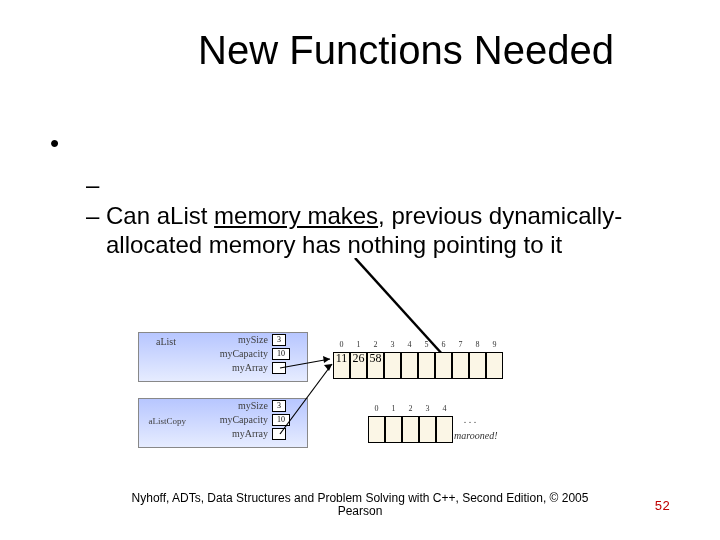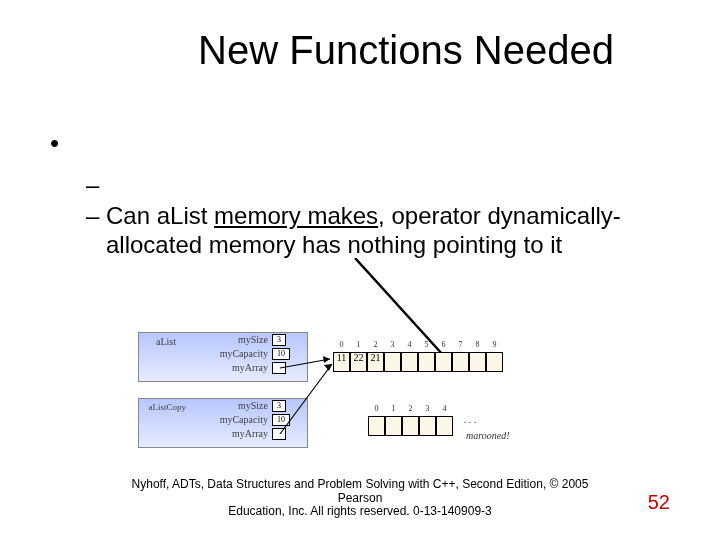--- a/index.html
+++ b/index.html
@@ -92,26 +92,26 @@
     box-sizing: border-box;
     line-height: 10px;
     padding-top: 0;
   }
   .row {
     position: absolute;
     display: flex;
   }
   .cell {
     width: 17px;
-    height: 20px;
+    height: 27px;
     border: 1px solid #000;
     box-sizing: border-box;
     background: #fbf6e6;
     font-family: "Comic Sans MS", cursive;
-    font-size: 10px;
+    font-size: 12px;
     text-align: center;
     line-height: 10px;
   }
   .idx {
     position: absolute;
     display: flex;
     font-family: "Comic Sans MS", cursive;
     font-size: 8px;
     color: #333;
   }
@@ -133,22 +133,23 @@
     width: 480px;
     text-align: center;
     font-size: 12px;
     color: #000;
     line-height: 1.1;
   }
   .pagenum {
     position: absolute;
     bottom: 26px;
     right: 50px;
-    font-size: 20px;
+    font-size: 13px;
     color: #c00000;
+    font-family: Liberation Mono, monospace;
   }
   .bigarrow {
     position: absolute;
     top: 258px;
     left: 345px;
     width: 130px;
     height: 120px;
     pointer-events: none;
   }
 </style>
@@ -162,21 +163,21 @@
   <div class="bullets">
     <div class="b1">
       <div class="dot">•</div>
     </div>
     <div class="b2">
       <div class="dash">–</div>
     </div>
     <div class="b2">
       <div class="dash">–</div>
       <div>
-        <span>Can aList </span><span class="u">memory makes</span><span>, operator dynamically-allocated memory has nothing pointing to it</span>
+        <span>Can aList </span><span class="u">memory makes</span><span>, previous dynamically-allocated memory has nothing pointing to it</span>
       </div>
     </div>
   </div>
 
   <svg class="bigarrow" viewBox="0 0 130 120">
     <line x1="10" y1="0" x2="108" y2="108" stroke="#000" stroke-width="2.5"></line>
     <polygon points="108,108 96,102 104,94" fill="#000"></polygon>
   </svg>
 
   <div class="diagram">
@@ -198,38 +199,38 @@
       <span>4</span>
       <span>5</span>
       <span>6</span>
       <span>7</span>
       <span>8</span>
       <span>9</span>
     </div>
 
     <div class="row" style="left:195px; top:24px;">
       <div class="cell">11</div>
-      <div class="cell">22</div>
-      <div class="cell">21</div>
+      <div class="cell">26</div>
+      <div class="cell">58</div>
       <div class="cell"></div>
       <div class="cell"></div>
       <div class="cell"></div>
       <div class="cell"></div>
       <div class="cell"></div>
       <div class="cell"></div>
       <div class="cell"></div>
     </div>
 
     <svg style="position:absolute; left:140px; top:28px; width:60px; height:16px;">
       <line x1="2" y1="12" x2="52" y2="3" stroke="#000" stroke-width="1.2"></line>
       <polygon points="52,3 45,0 46,7" fill="#000"></polygon>
     </svg>
 
     <div class="panel panel2"></div>
-    <div class="lbl" style="left:-2px; top:74px; width:50px; font-size:9px;">aListCopy</div>
+    <div class="lbl" style="left:-2px; top:88px; width:50px; font-size:9px;">aListCopy</div>
     <div class="lbl" style="left:70px; top:72px; width:60px;">mySize</div>
     <div class="lbl" style="left:70px; top:86px; width:60px;">myCapacity</div>
     <div class="lbl" style="left:70px; top:100px; width:60px;">myArray</div>
     <div class="smallbox" style="left:134px; top:72px; width:14px; height:12px;">3</div>
     <div class="smallbox" style="left:134px; top:86px; width:18px; height:12px;">10</div>
     <div class="smallbox" style="left:134px; top:100px; width:14px; height:12px;"></div>
 
     <svg style="position:absolute; left:140px; top:30px; width:62px; height:82px;">
       <line x1="2" y1="76" x2="54" y2="6" stroke="#000" stroke-width="1.2"></line>
       <polygon points="54,6 46,7 51,13" fill="#000"></polygon>
@@ -244,24 +245,23 @@
     </div>
 
     <div class="row" style="left:230px; top:88px;">
       <div class="cell"></div>
       <div class="cell"></div>
       <div class="cell"></div>
       <div class="cell"></div>
       <div class="cell"></div>
     </div>
     <div class="marooned" style="left:326px; top:86px;">. . .</div>
-    <div class="marooned" style="left:328px; top:102px;text-align:right;">marooned!</div>
+    <div class="marooned" style="left:316px; top:102px;text-align:right;">marooned!</div>
 
   </div>
 
   <div class="footer">
     <span>Nyhoff, ADTs, Data Structures and Problem Solving with C++, Second Edition, © 2005 Pearson</span><br>
-    <span>Education, Inc. All rights reserved. 0-13-140909-3</span>
   </div>
 
   <div class="pagenum">52</div>
 
 </div>
 
 </body></html>

